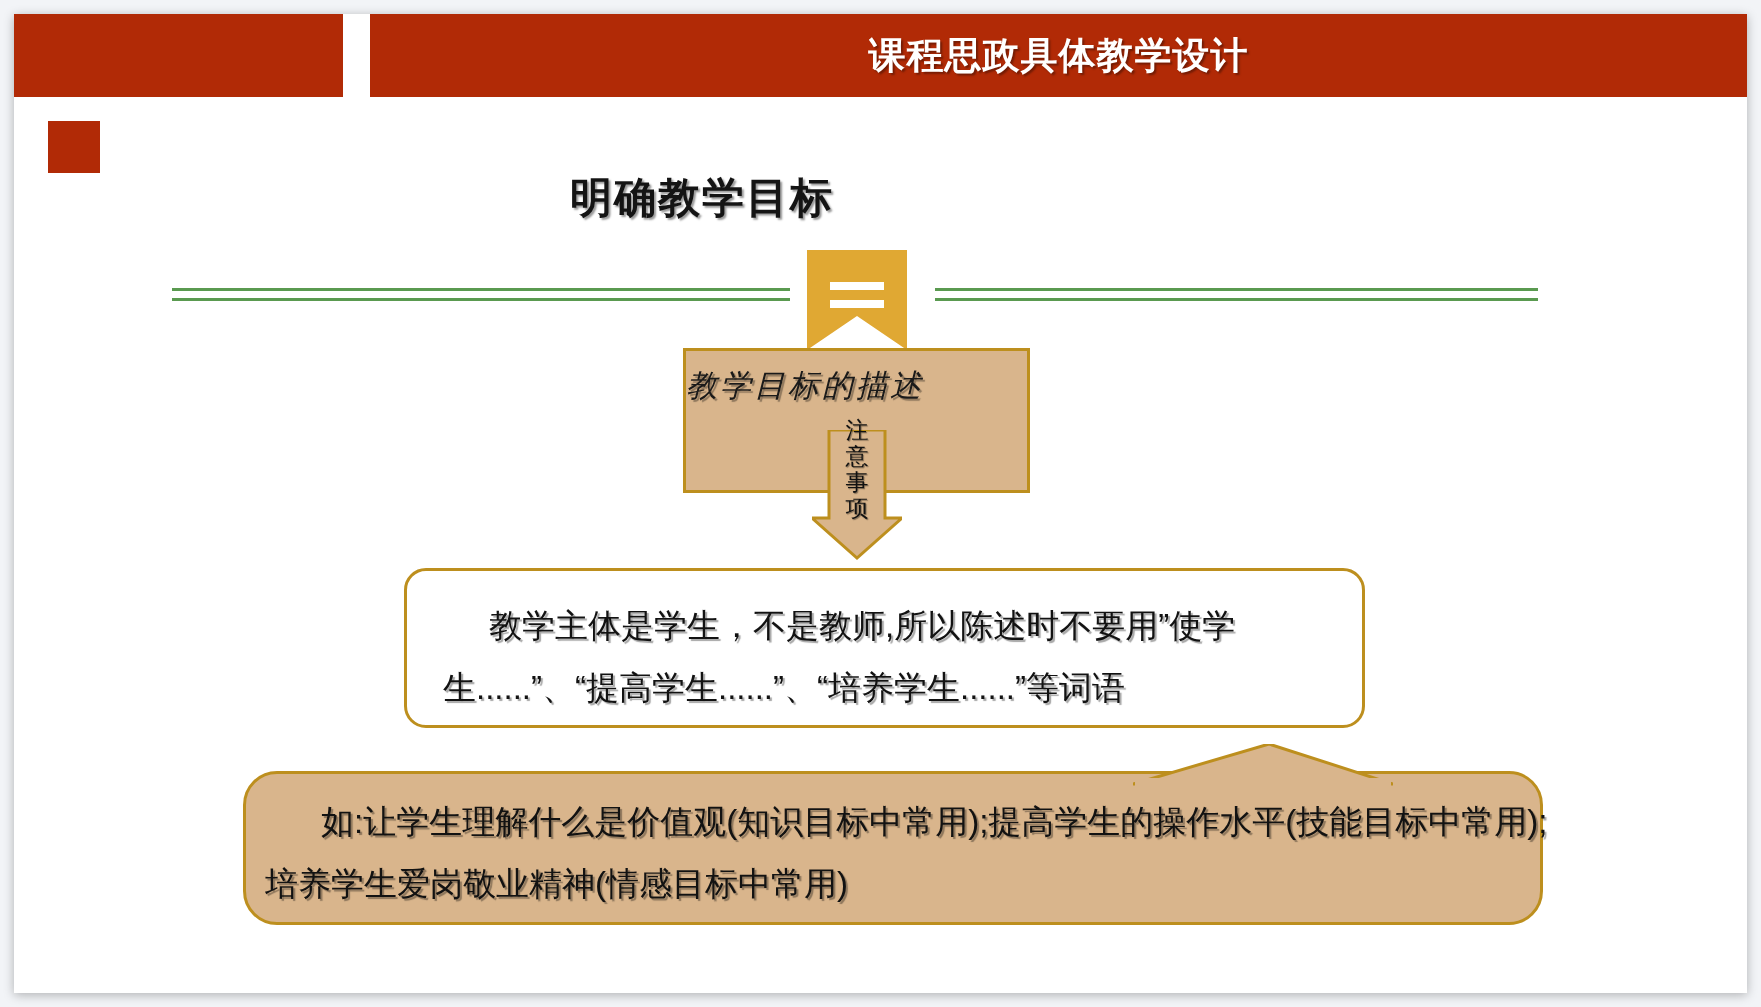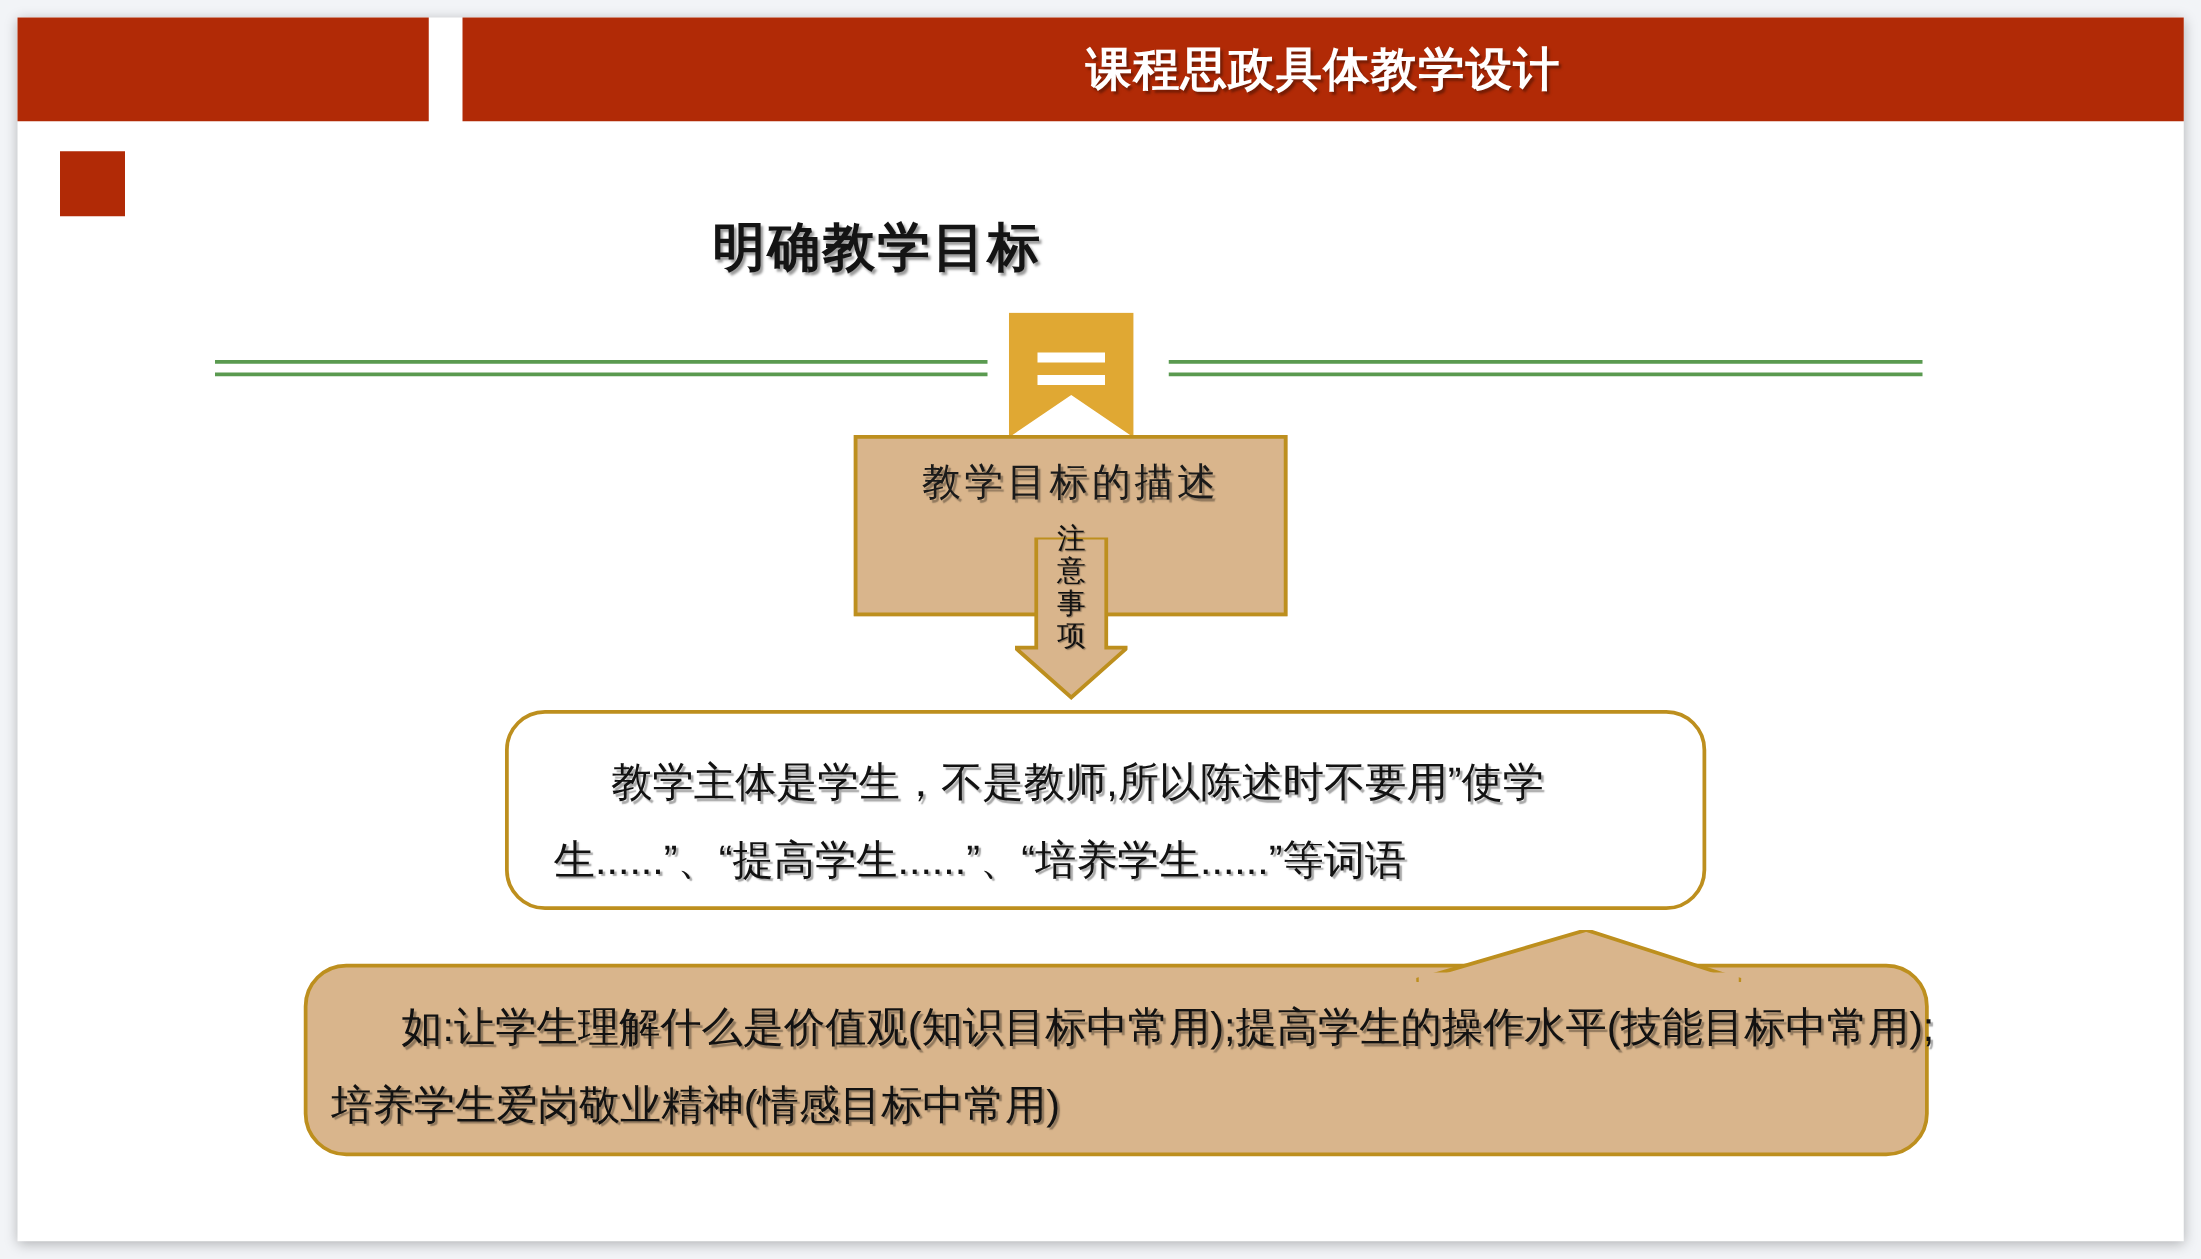--- a/index.html
+++ b/index.html
@@ -133,26 +133,26 @@
     height: 145px;
     background: #d9b58c;
     border: 3px solid #bd8f1e;
     box-sizing: border-box;
   }
   .tan-box-label {
     position: absolute;
     left: 0;
     top: 14px;
     width: 100%;
-    text-align: center;
     font-family: "Liberation Serif", "DejaVu Serif", serif;
     font-size: 31px;
     color: #1a1a1a;
     letter-spacing: 3px;
     text-shadow: 2px 2px 1px rgba(0,0,0,0.35);
+    font-style: italic;
   }
   .arrow-down-fill {
     position: absolute;
     left: 812px;
     top: 430px;
     width: 90px;
     height: 130px;
   }
   .arrow-vert-text {
     position: absolute;
@@ -172,21 +172,21 @@
   }
 
   
   .round-box {
     position: absolute;
     left: 404px;
     top: 568px;
     width: 961px;
     height: 160px;
     border: 3px solid #bd8f1e;
-    border-radius: 32px;
+    border-radius: 22px;
     background: #ffffff;
     box-sizing: border-box;
   }
   .round-box-text {
     position: absolute;
     left: 36px;
     top: 24px;
     width: 890px;
     font-size: 33px;
     line-height: 62px;

